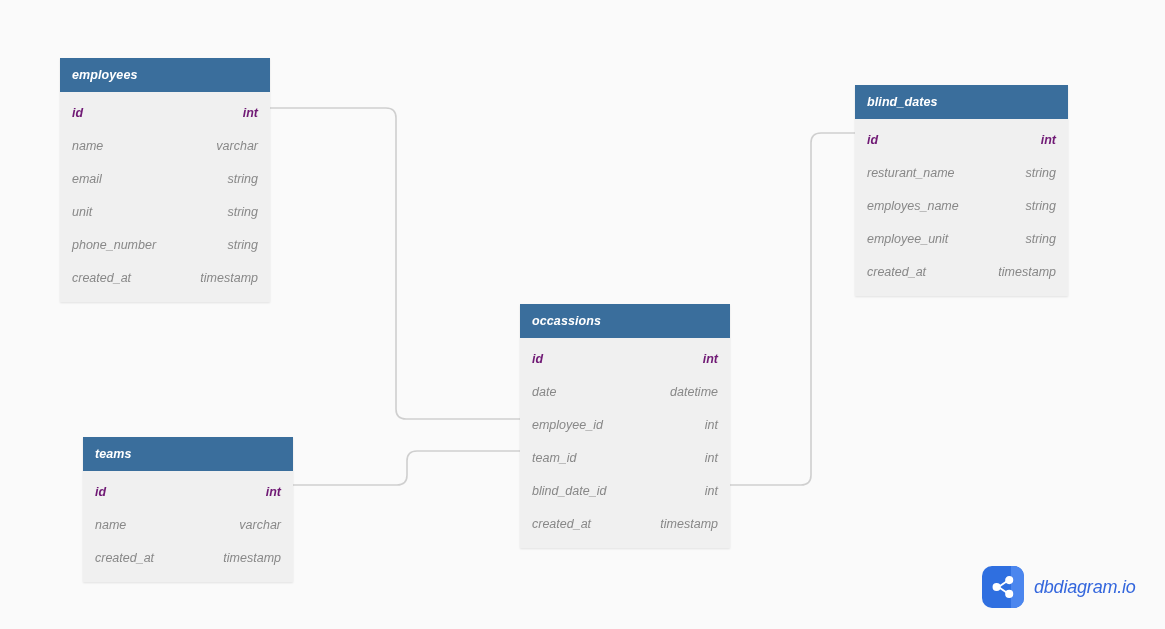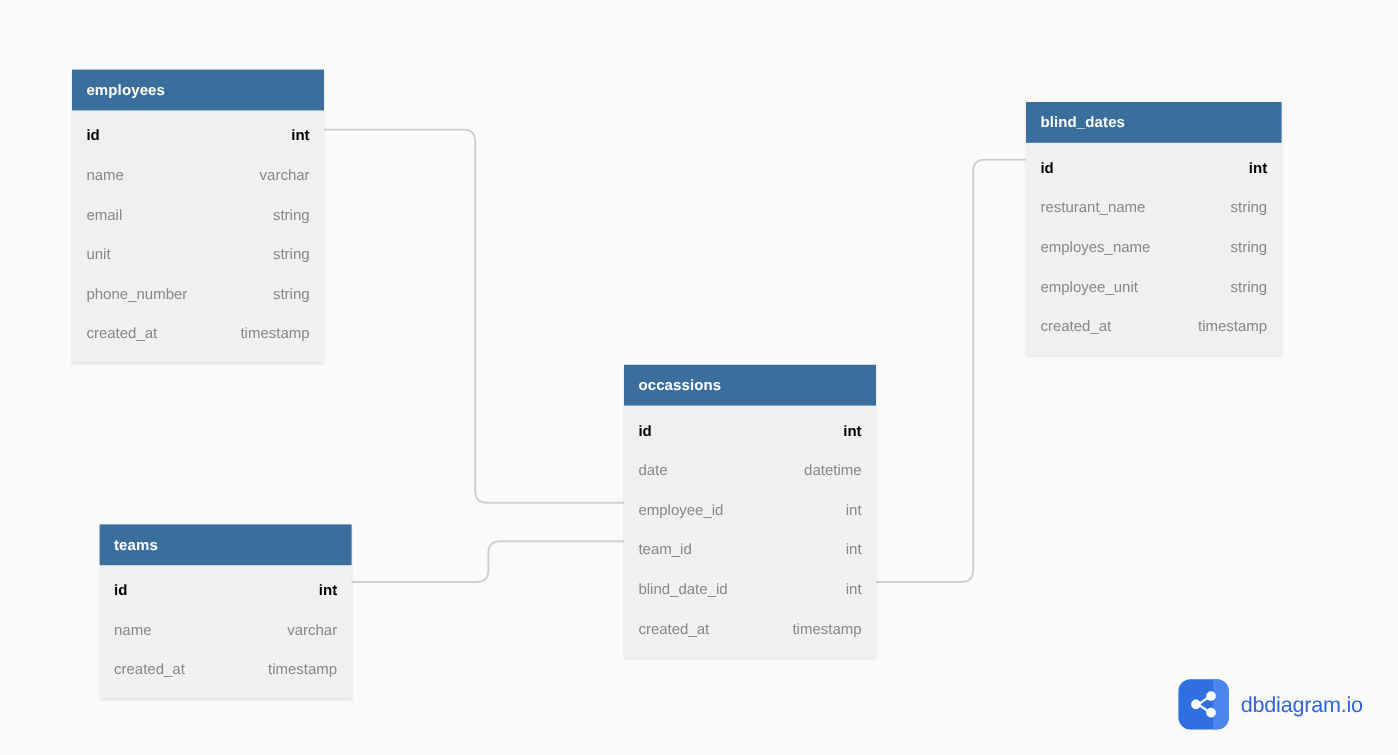--- a/index.html
+++ b/index.html
@@ -12,20 +12,21 @@
     background: #fafafa;
     font-family: "Liberation Sans", sans-serif;
     overflow: hidden;
     position: relative;
   }
   #canvas {
     position: absolute;
     inset: 0;
     width: 1165px;
     height: 529px;
+    font-style: italic;
   }
   #connector-layer {
     position: absolute;
     left: 0;
     top: 0;
     width: 1165px;
     height: 629px;
     pointer-events: none;
   }
   .table-card {
@@ -54,21 +55,21 @@
     height: 33px;
     display: flex;
     align-items: center;
     justify-content: space-between;
     padding: 0 12px 0 12px;
     font-size: 12.5px;
     color: #888888;
   }
   .field-row.pk .field-name,
   .field-row.pk .field-type {
-    color: #000000;
+    color: #701a75;
     font-weight: bold;
   }
   .field-name {
     white-space: nowrap;
   }
   .field-type {
     white-space: nowrap;
     text-align: left;
   }
   

